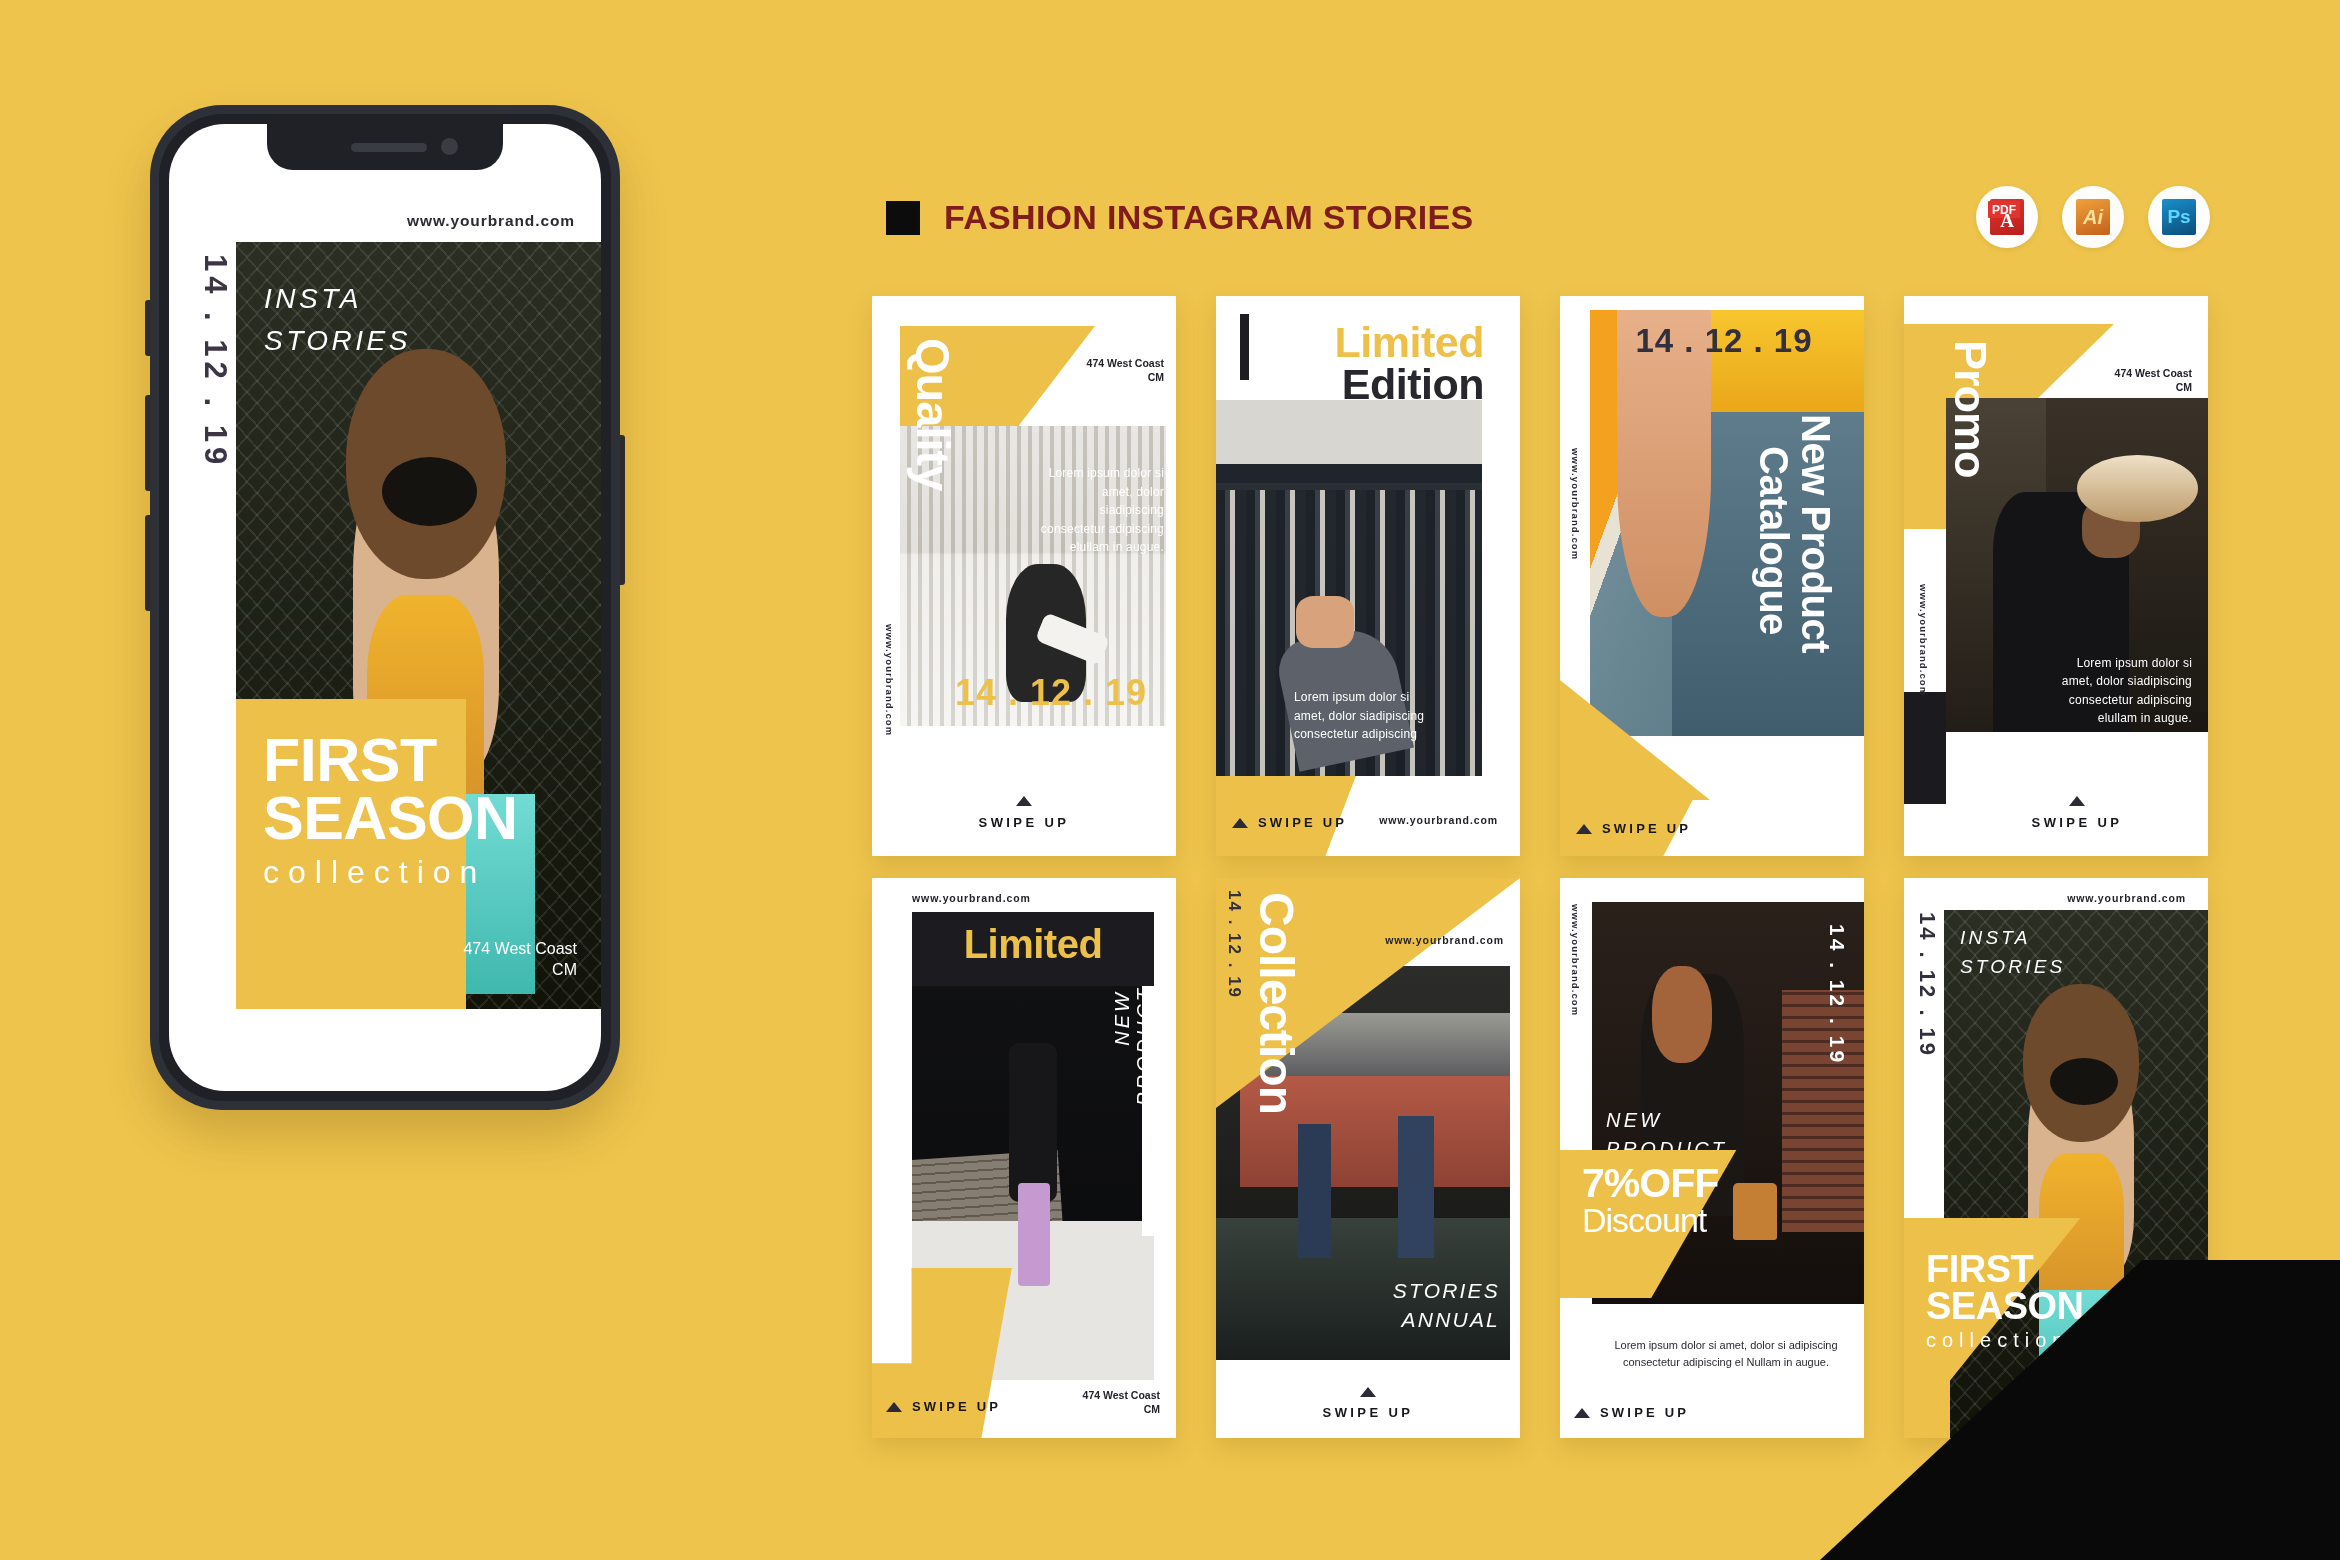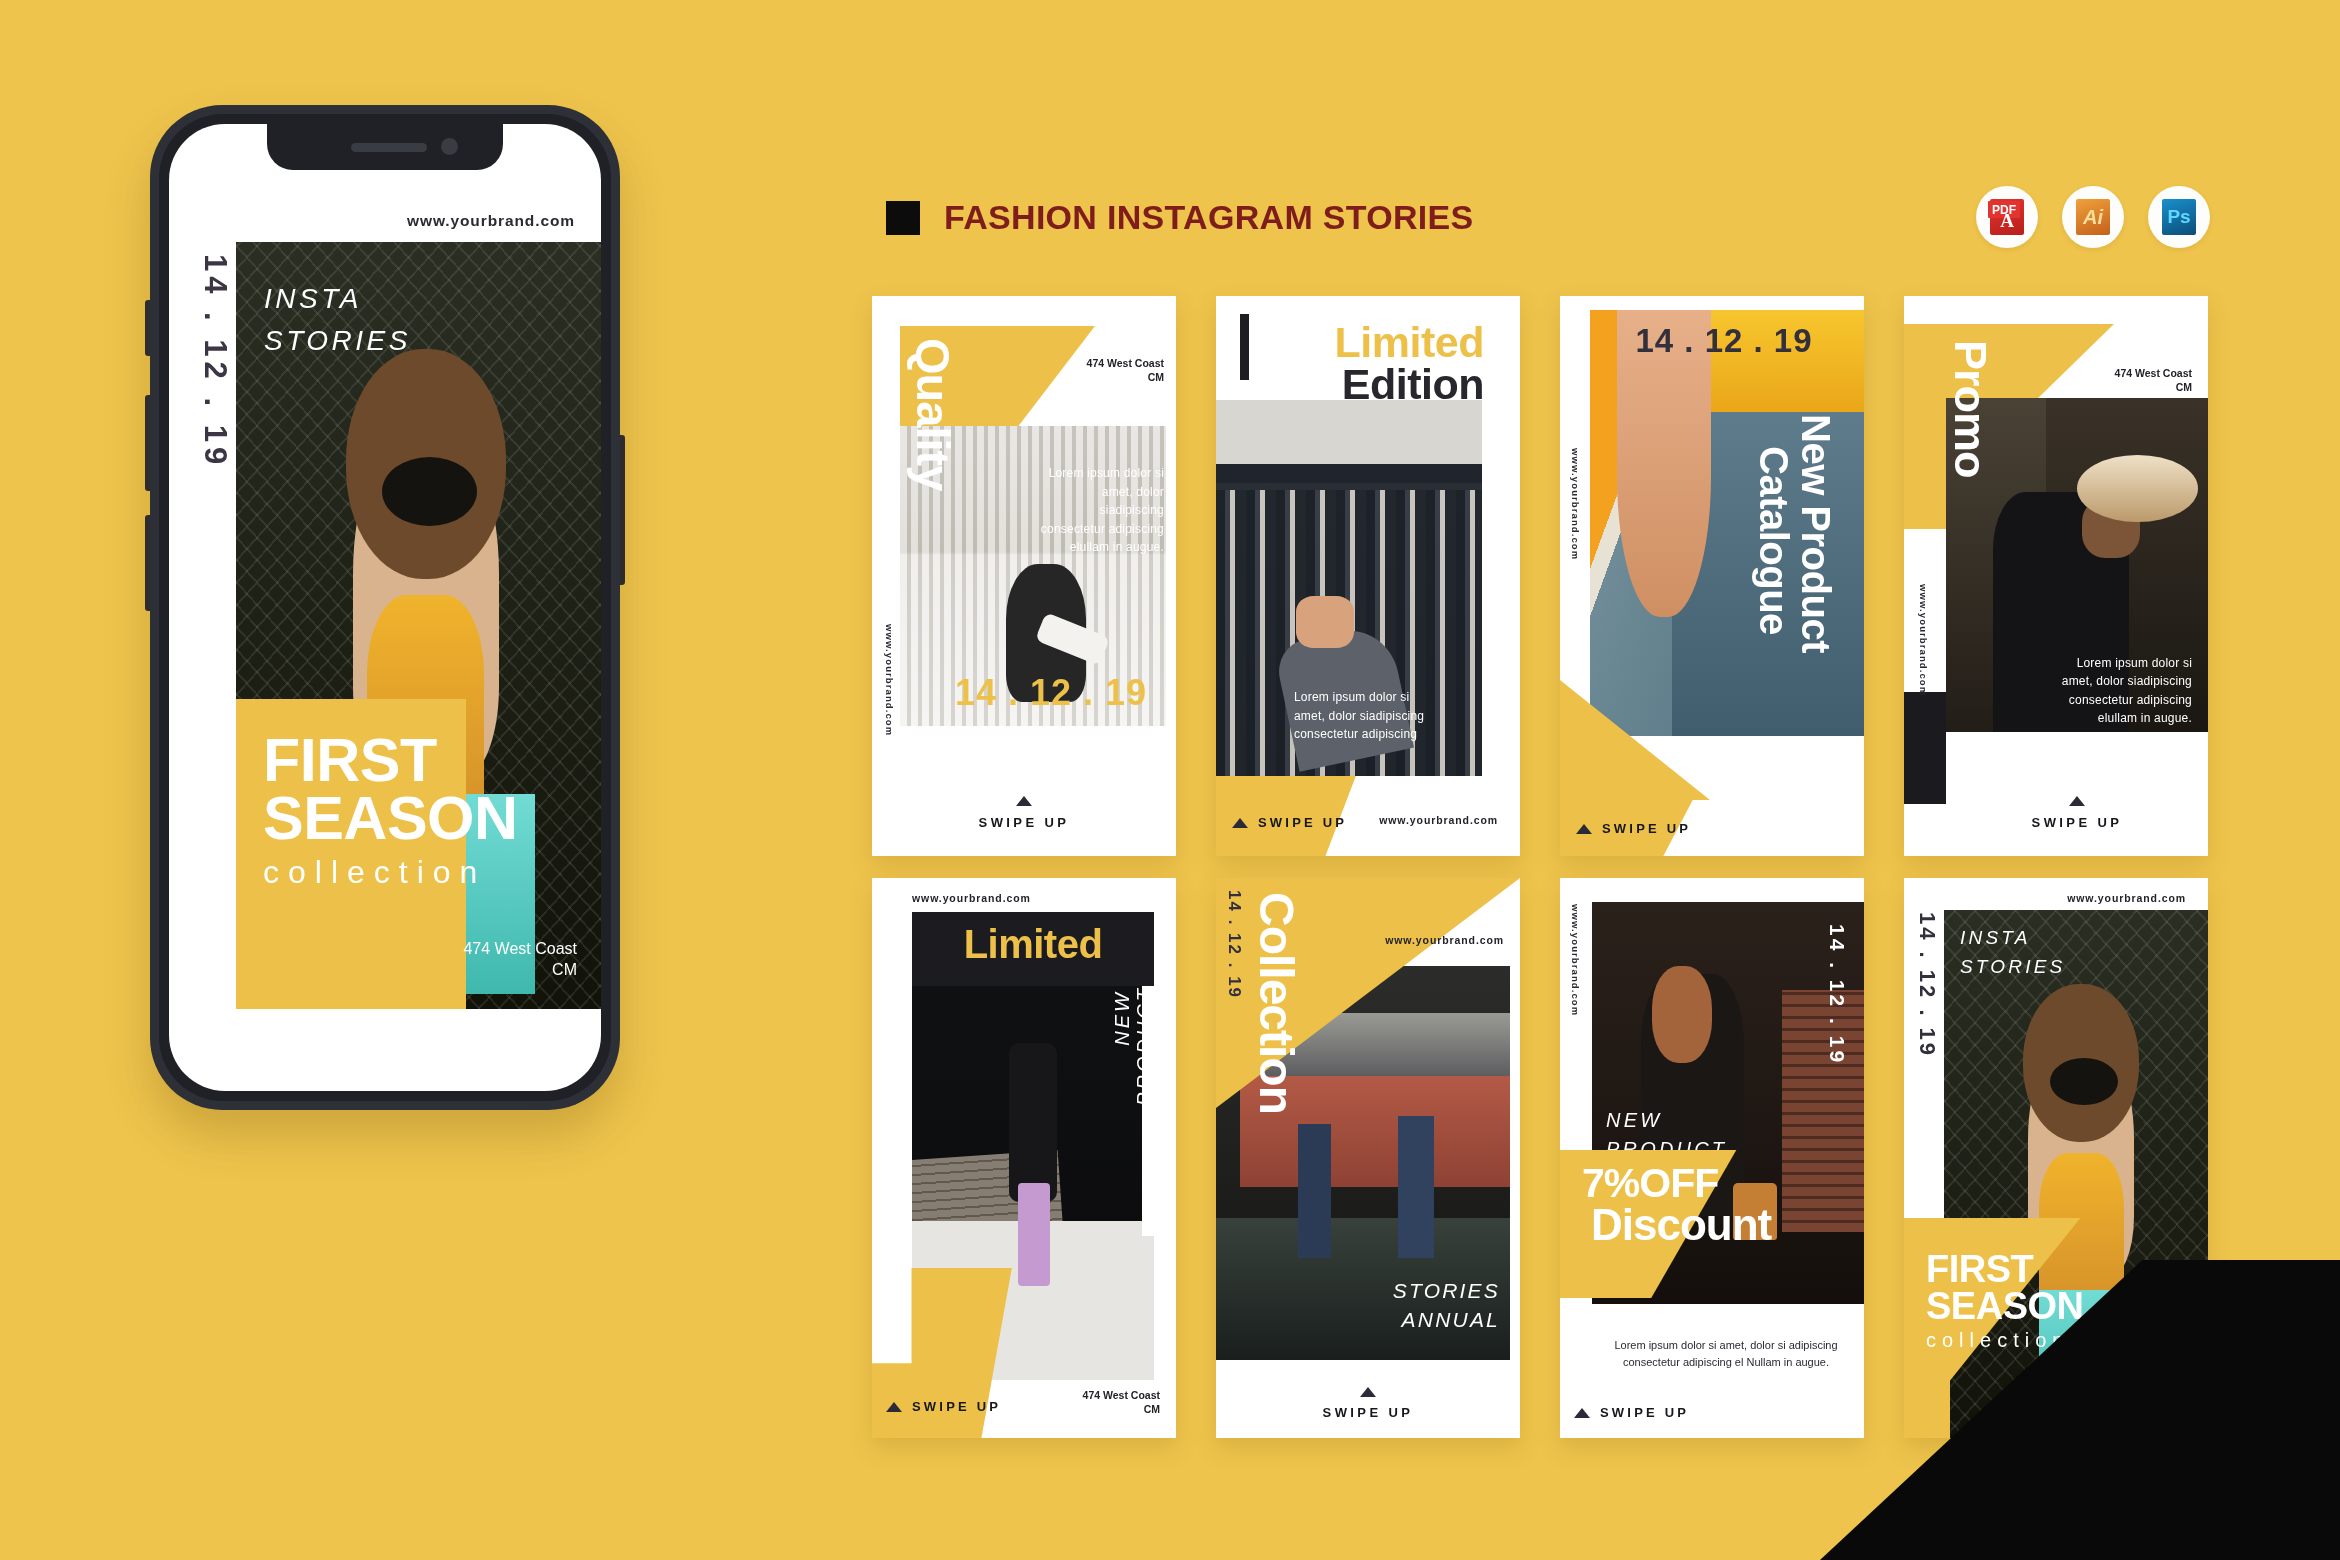--- a/index.html
+++ b/index.html
@@ -395,21 +395,21 @@
       </div>
       <div class="url-v" style="position:absolute;left:10px;top:26px;z-index:8;">www.yourbrand.com</div>
       <div class="vtext" style="position:absolute;right:16px;top:46px;z-index:9;color:#fff;font-size:21px;font-weight:800;letter-spacing:3px;">14 . 12 . 19</div>
       <div style="position:absolute;left:46px;top:228px;z-index:9;color:#fff;font-style:italic;font-size:20px;letter-spacing:3.2px;line-height:1.45;font-weight:500;">
         <div>NEW</div>
         <div>PRODUCT</div>
       </div>
       <div style="position:absolute;left:0;top:272px;width:100%;height:148px;background:#edc149;clip-path:polygon(0 0,58% 0,30% 100%,0 100%);z-index:9;"></div>
       <div style="position:absolute;left:22px;top:286px;z-index:10;">
         <div style="font-size:41px;font-weight:800;color:#fff;line-height:.95;letter-spacing:-1px;">7%OFF</div>
-        <div style="font-size:44px;font-weight:700;color:#fff;line-height:1;letter-spacing:-1px;margin-left:9px;">Discount</div>
+        <div style="font-size:34px;font-weight:400;color:#fff;line-height:1;letter-spacing:-1px;">Discount</div>
       </div>
       <div style="position:absolute;left:42px;right:14px;bottom:66px;text-align:center;font-size:11px;line-height:1.6;color:#2a2a33;z-index:10;">Lorem ipsum dolor si amet, dolor si adipiscing consectetur adipiscing el Nullam in augue.</div>
       <div style="position:absolute;left:14px;bottom:18px;z-index:10;">
         <div class="swipe">
             <div class="tri"></div>
             <span>SWIPE UP</span>
           </div>
       </div>
     </div>
 

